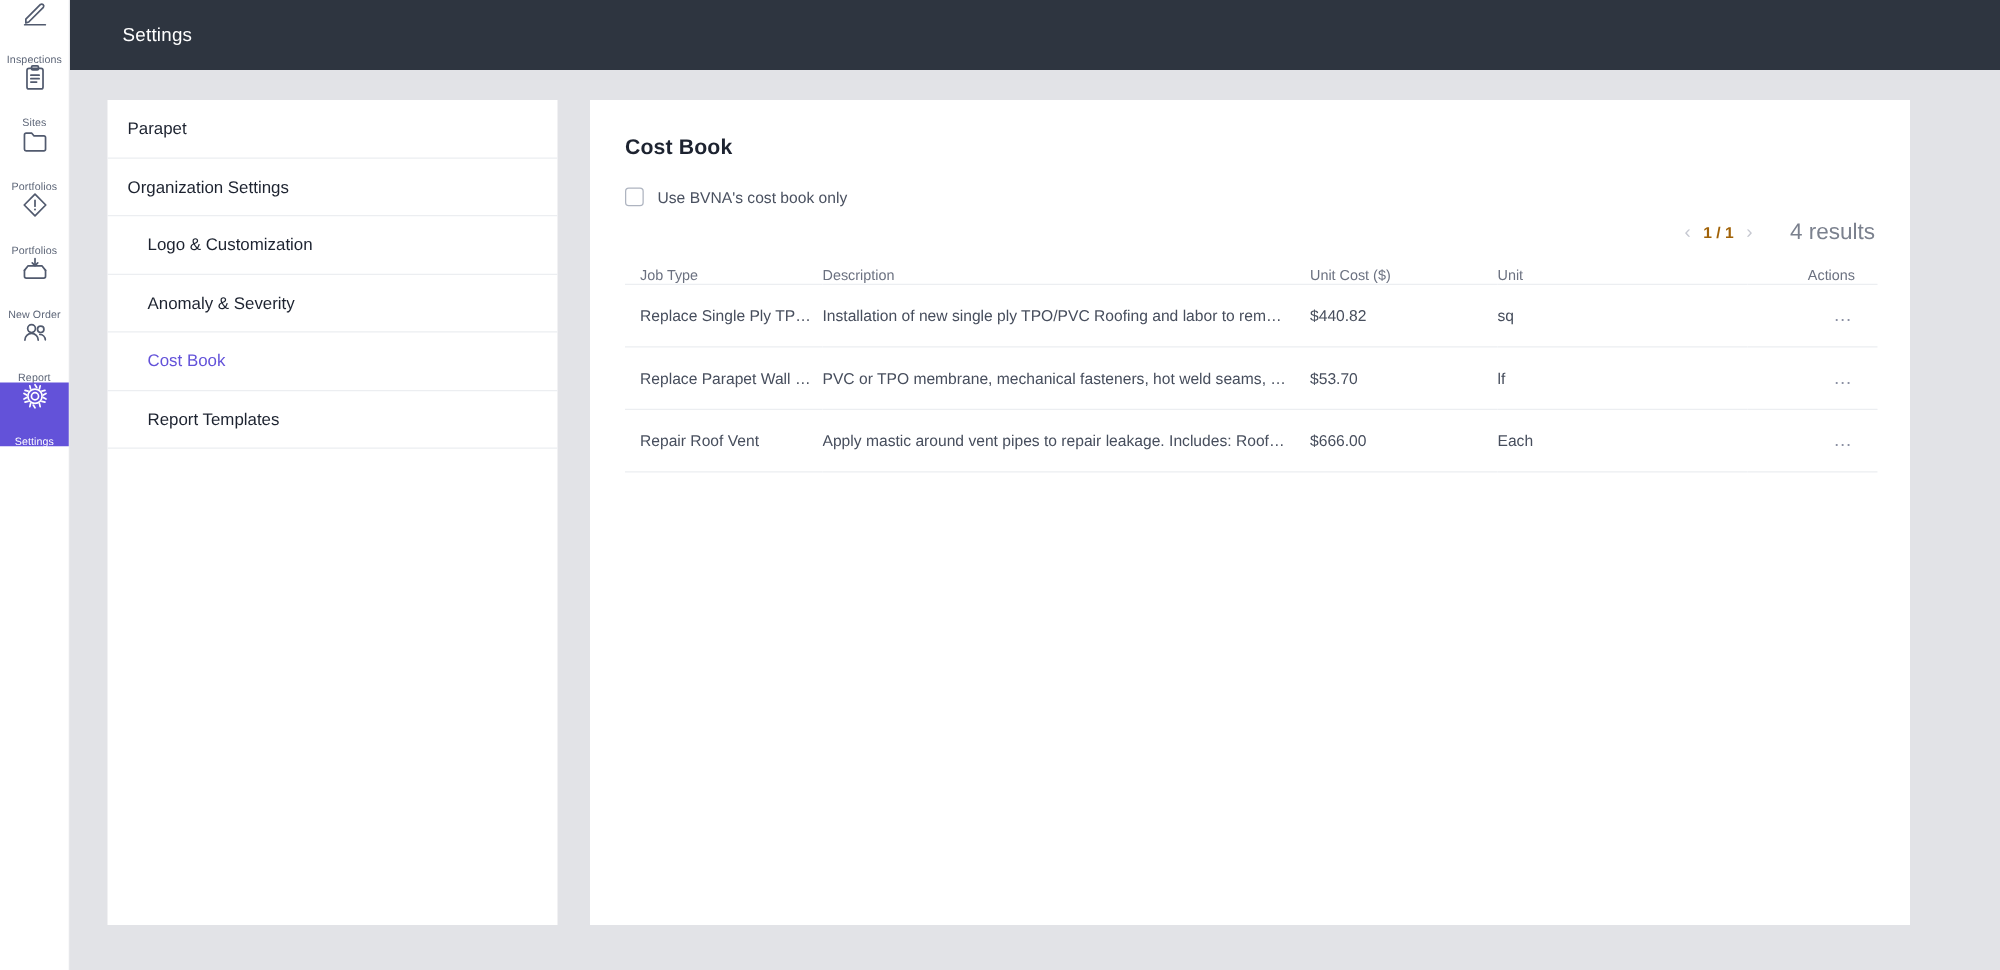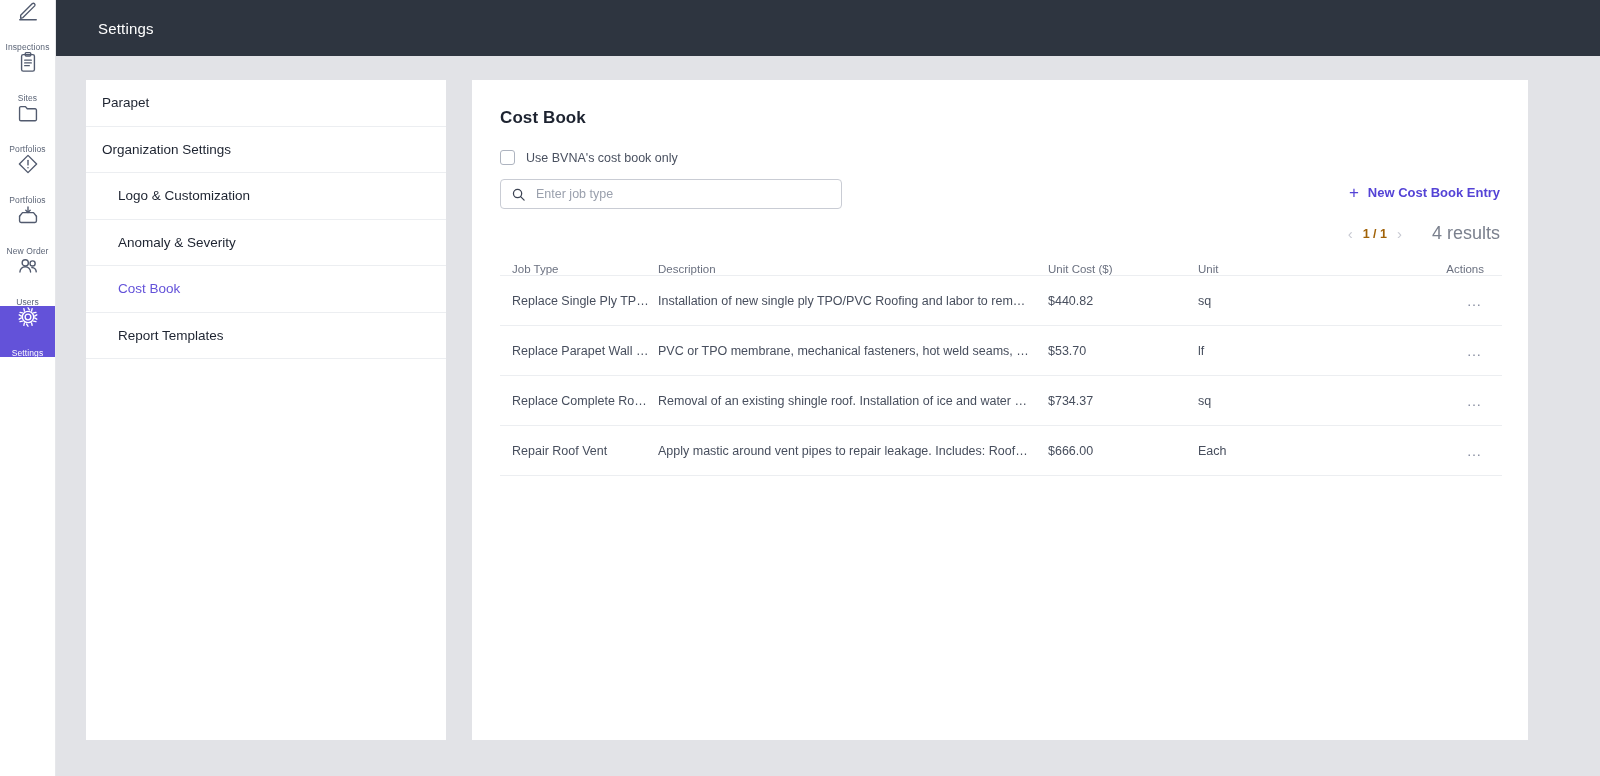--- a/index.html
+++ b/index.html
@@ -197,21 +197,21 @@
 
     <div class="rail-item">
       <span class="ico">
         <svg viewBox="0 0 24 24" fill="none" stroke="#515a6e" stroke-width="1.5" stroke-linecap="round" stroke-linejoin="round">
           <circle cx="9" cy="8.6" r="3.4"></circle>
           <circle cx="17" cy="9.2" r="2.8"></circle>
           <path d="M3.2 18.6 A5.8 5.8 0 0 1 14.8 18.6"></path>
           <path d="M16.2 13.6 A5 5 0 0 1 21 18.4"></path>
         </svg>
       </span>
-      <span class="rail-label">Users</span>
+      <span class="rail-label">Report</span>
     </div>
 
     <div class="rail-item active">
       <span class="ico">
         <svg viewBox="0 0 24 24" fill="none" stroke="#ffffff" stroke-width="1.5" stroke-linecap="round" stroke-linejoin="round">
           <circle cx="12" cy="12" r="3.1"></circle>
           <path d="M12 1.9 L13.5 4.3 M12 22.1 L10.5 19.7 M20.7 6.9 L18 7.5 M3.3 17.1 L6 16.5 M20.7 17.1 L18 16.5 M3.3 6.9 L6 7.5 M16.5 2.9 L15.9 5.6 M7.5 21.1 L8.1 18.4 M21.6 14.4 L19.2 13 M2.4 9.6 L4.8 11 M21.6 9.6 L19.2 11 M2.4 14.4 L4.8 13 M16.5 21.1 L15.9 18.4 M7.5 2.9 L8.1 5.6"></path>
           <circle cx="12" cy="12" r="6.2"></circle>
         </svg>
       </span>
@@ -248,36 +248,20 @@
 
     <section id="main-card">
 
       <h1 id="card-title">Cost Book</h1>
 
       <div id="cb-row">
         <span class="cbox"></span>
         <span id="cb-label">Use BVNA's cost book only</span>
       </div>
 
-      <div id="toolbar">
-        <div id="search-wrap">
-          <span class="sico">
-            <svg viewBox="0 0 24 24" width="15" height="15" fill="none" stroke="#3b4252" stroke-width="2" stroke-linecap="round">
-              <circle cx="10.5" cy="10.5" r="6.6"></circle>
-              <path d="M15.4 15.4 L21 21"></path>
-            </svg>
-          </span>
-          <input id="search-input" type="text" placeholder="Enter job type" style="">
-        </div>
-
-        <button id="new-entry-btn">
-          <span class="plus">+</span>
-          <span>New Cost Book Entry</span>
-        </button>
-      </div>
 
       <div id="pagination">
         <div id="pg-inner">
           <span class="pg-arrow">‹</span>
           <span id="pg-count">1 / 1</span>
           <span class="pg-arrow">›</span>
           <span id="pg-results">4 results</span>
         </div>
       </div>
 
@@ -305,29 +289,20 @@
             <tr>
               <td class="c-job">Replace Parapet Wall …</td>
               <td class="c-desc">PVC or TPO membrane, mechanical fasteners, hot weld seams, and i…</td>
               <td class="c-cost">$53.70</td>
               <td class="c-unit">lf</td>
               <td class="c-act">
                 <span class="dots">…</span>
               </td>
             </tr>
             <tr>
-              <td class="c-job">Replace Complete Ro…</td>
-              <td class="c-desc">Removal of an existing shingle roof. Installation of ice and water shie…</td>
-              <td class="c-cost">$734.37</td>
-              <td class="c-unit">sq</td>
-              <td class="c-act">
-                <span class="dots">…</span>
-              </td>
-            </tr>
-            <tr>
               <td class="c-job">Repair Roof Vent</td>
               <td class="c-desc">Apply mastic around vent pipes to repair leakage. Includes: Roofing c…</td>
               <td class="c-cost">$666.00</td>
               <td class="c-unit">Each</td>
               <td class="c-act">
                 <span class="dots">…</span>
               </td>
             </tr>
           </tbody>
         </table>

